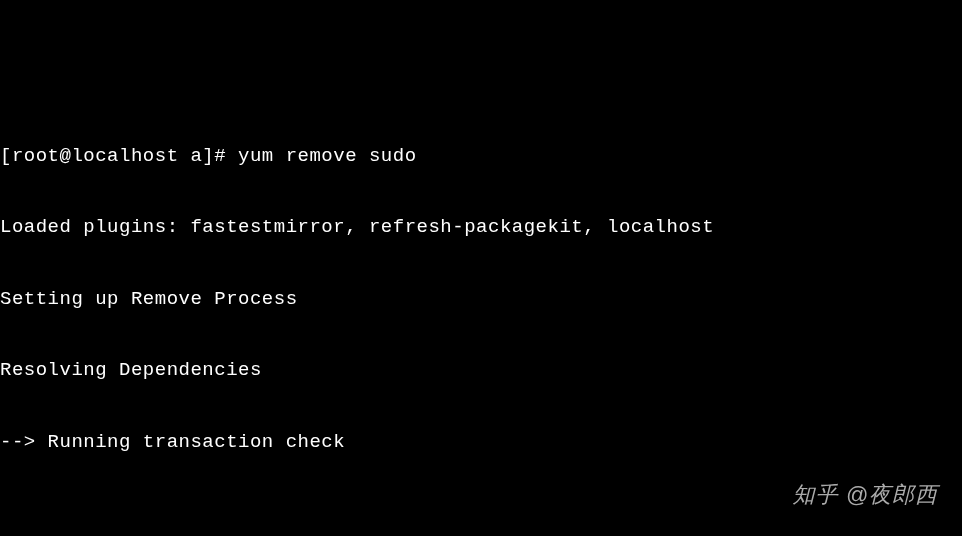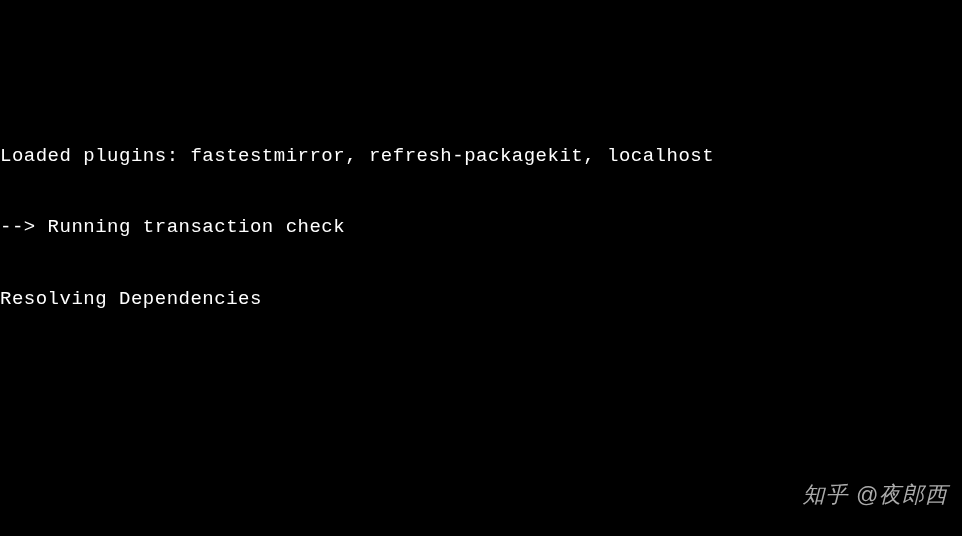--- a/index.html
+++ b/index.html
@@ -21,39 +21,41 @@
       letter-spacing: 0.5px;
     }
     .terminal {
       padding: 2px 0;
     }
     .line {
       min-height: 24px;
     }
     .watermark {
       position: absolute;
-      right: 14px;
+      right: 24px;
       bottom: 28px;
       font-family: "PingFang SC", "Microsoft YaHei", sans-serif;
       font-size: 22px;
       font-style: italic;
       color: #aaa;
       font-weight: 500;
       letter-spacing: 1px;
     }
   </style>
 </head>
 <body>
 
 
 
 <div class="terminal">
+  <div class="line"><span>[root@localhost a]# </span><span>yum remove sudo</span></div>
   <div class="line">Loaded plugins: fastestmirror, refresh-packagekit, localhost</div>
+  <div class="line">Setting up Remove Process</div>
+  <div class="line">Resolving Dependencies</div>
   <div class="line">--&gt; Running transaction check</div>
-  <div class="line">Resolving Dependencies</div>
   
   
   
   
   
   
   
   
   
   

